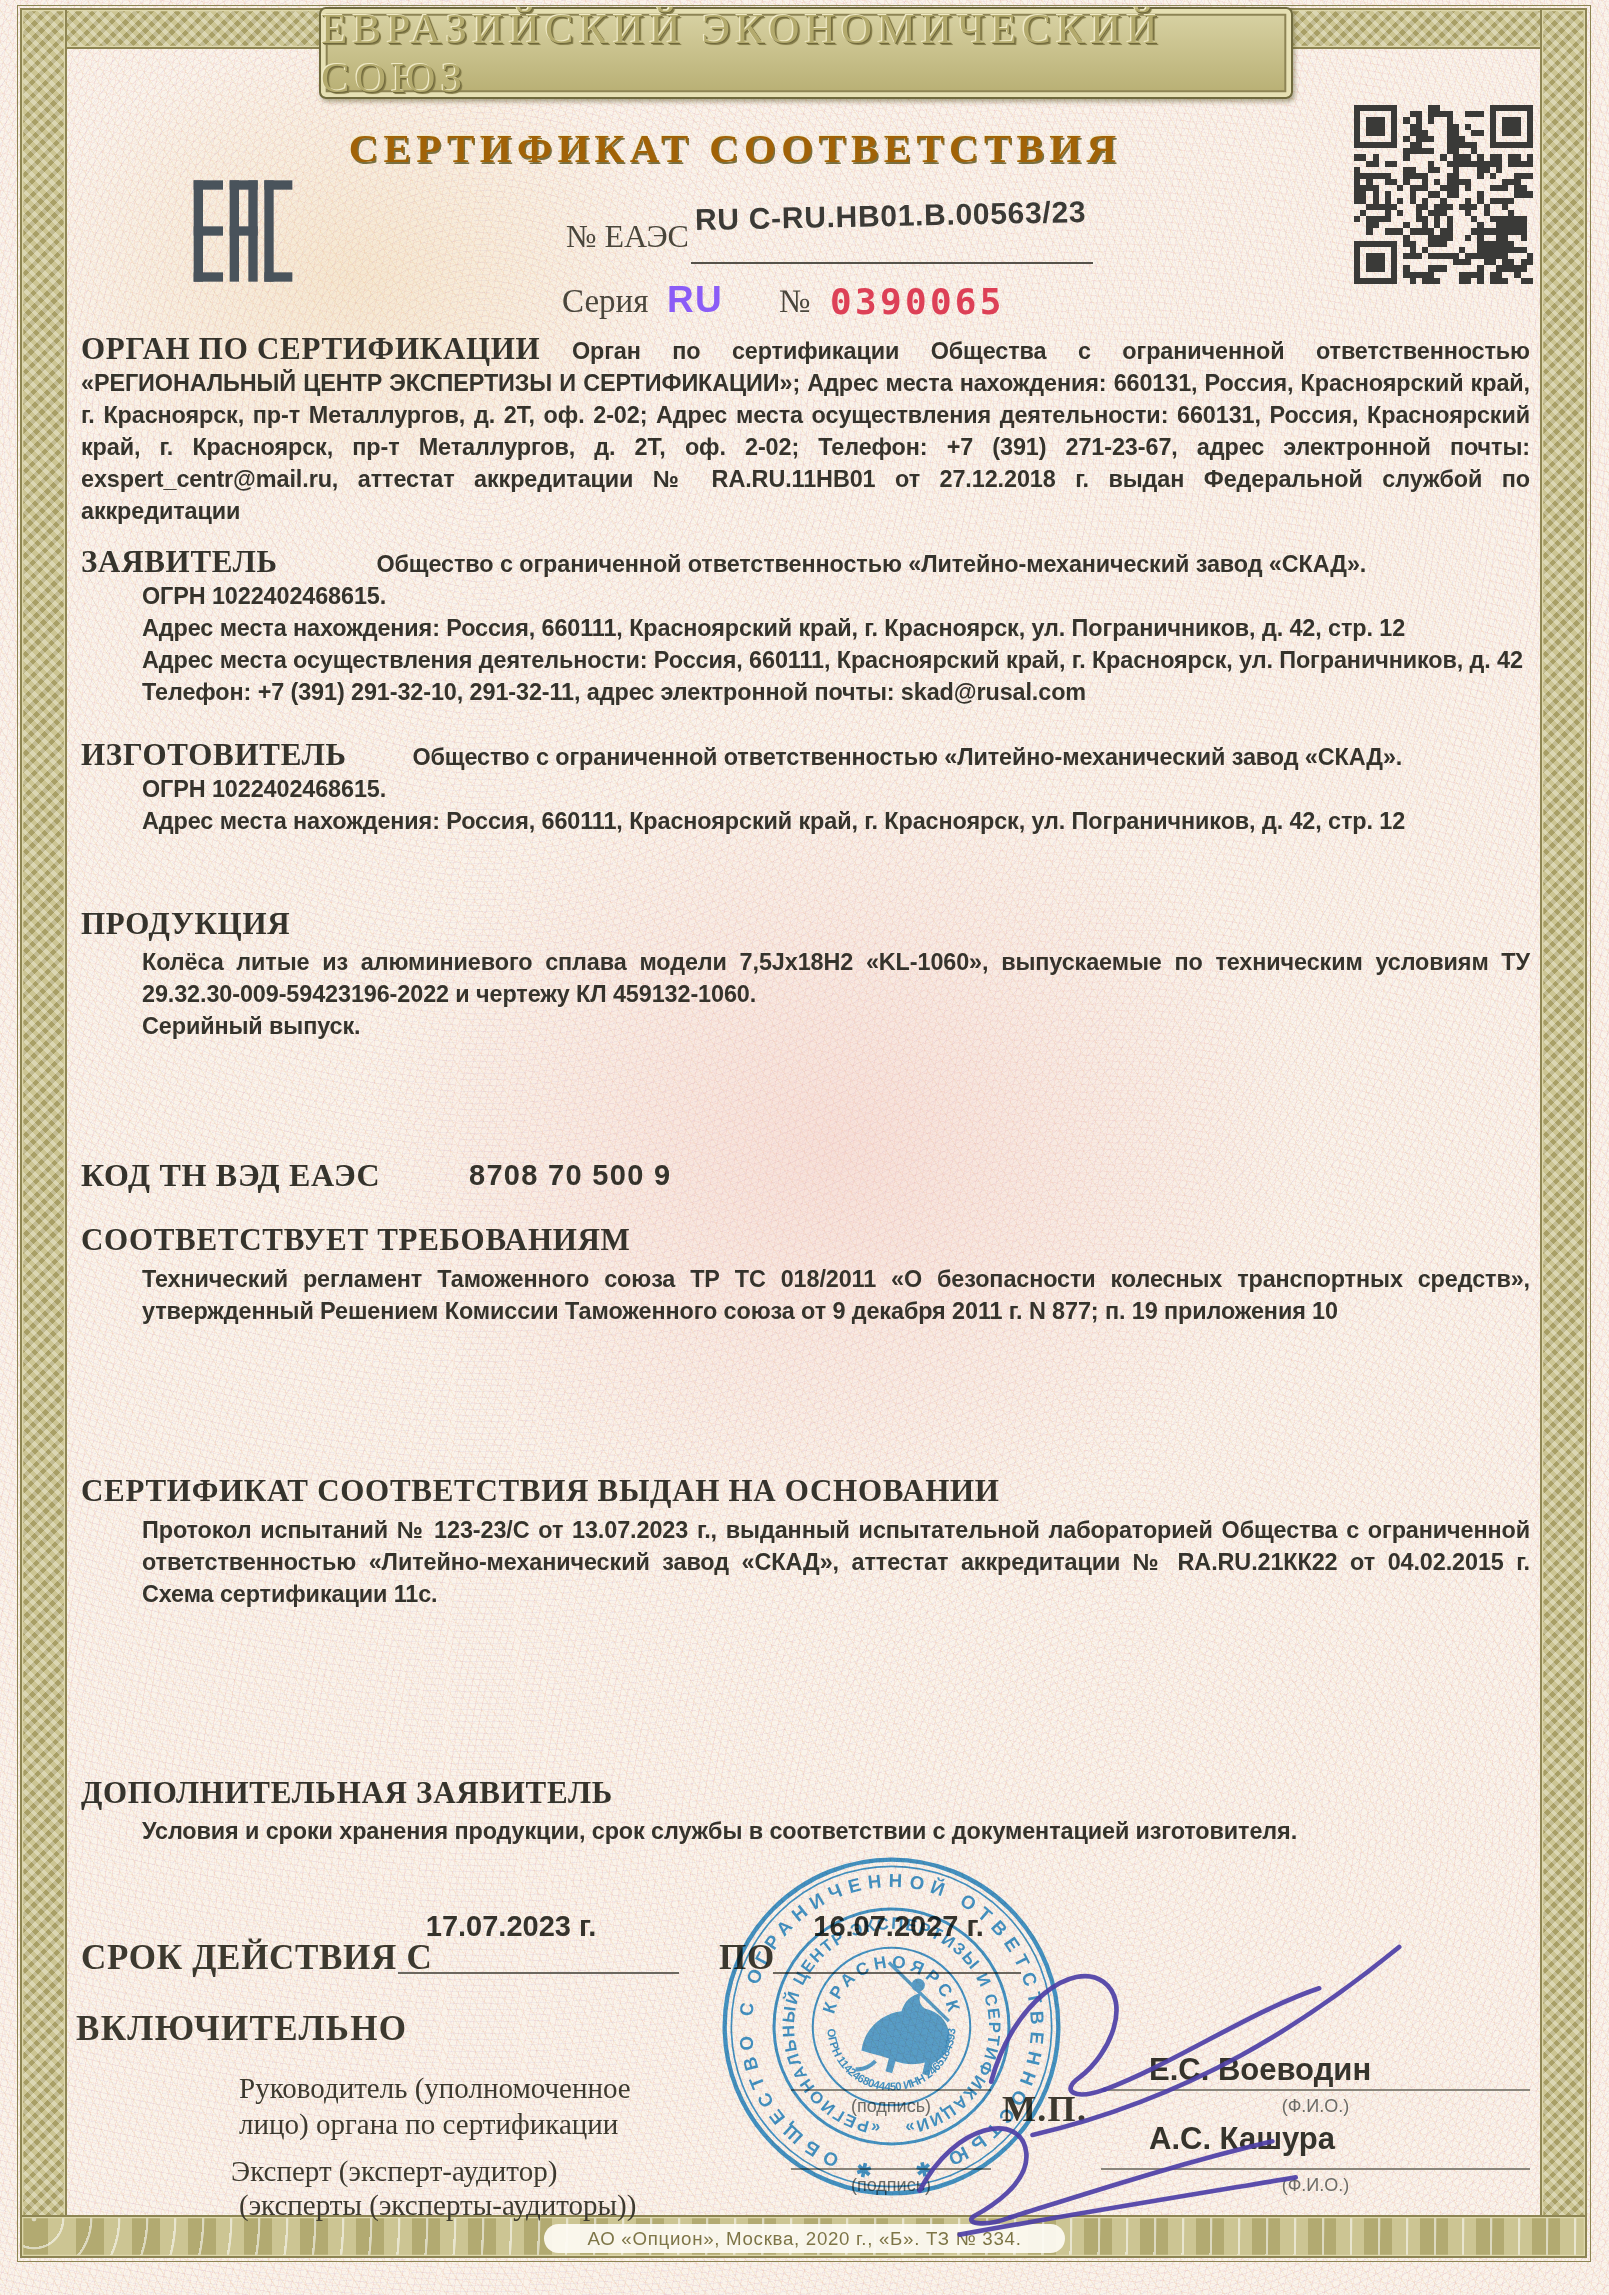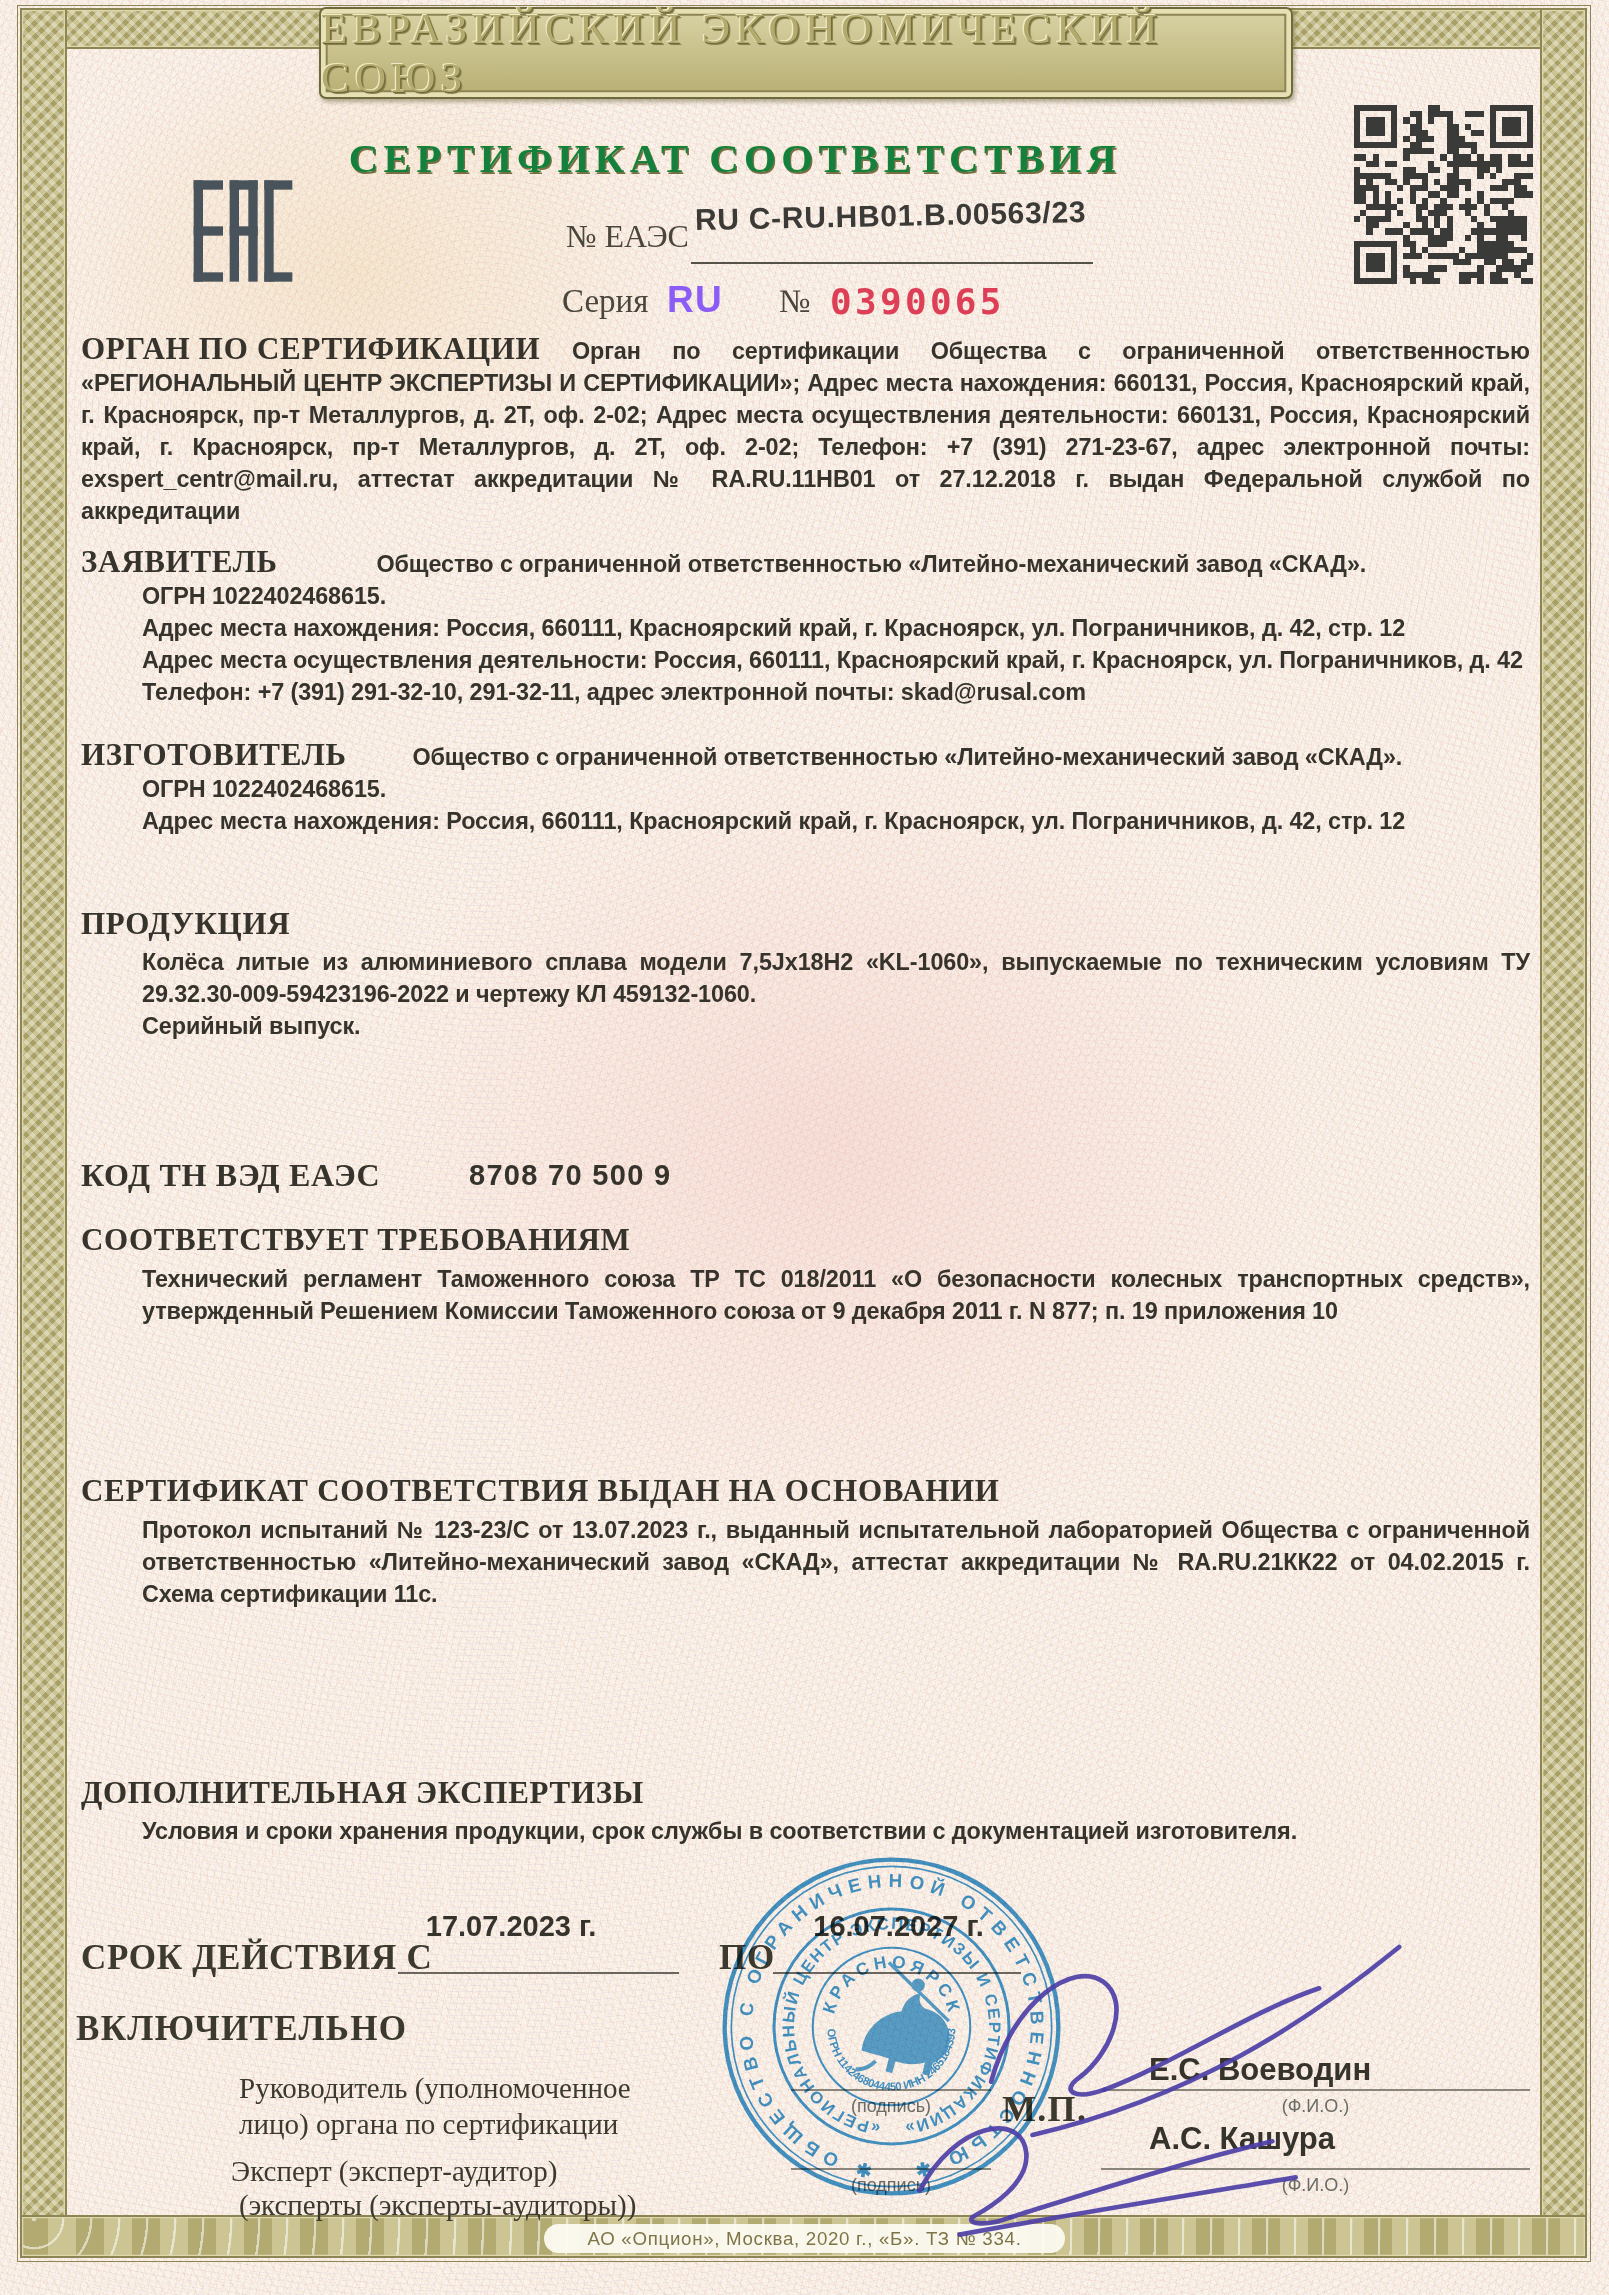--- a/index.html
+++ b/index.html
@@ -32,23 +32,23 @@
   .imprint-pill{position:absolute;left:544px;top:2224px;width:521px;height:29px;border-radius:14.7px;
     background:rgba(253,251,243,.93);display:flex;align-items:center;justify-content:center;
     font-size:18.7px;color:#7d7547;letter-spacing:0.7px;}
   
   .banner{position:absolute;left:319px;top:6.7px;width:970px;height:88px;border-radius:6.7px;
     background:linear-gradient(#d9d3a5,#b7ae72);border:2px solid #6f6a3e;
     box-shadow:inset 0 0 0 4.7px #e6e0b4, inset 0 0 0 6.7px #8d8455, 2px 2.7px 4.7px rgba(90,85,40,.45);
     display:flex;align-items:center;justify-content:center;}
   .banner-text{font-family:"Liberation Serif",serif;font-weight:400;font-size:43px;letter-spacing:5.3px;
     color:#b3aa6d;text-shadow:-1.3px -1.3px 0 #efe9c6, 0.7px 0.7px 0 #6e673c, 2px 2px 0.7px #847c49;}
-  .doc-title{position:absolute;left:0;top:134px;width:1470px;text-align:center;
+  .doc-title{position:absolute;left:0;top:124px;width:1470px;text-align:center;
     font-family:"Liberation Serif",serif;font-weight:700;font-size:41px;letter-spacing:5.3px;
-    color:#15803d;text-shadow:-0.7px -0.7px 0.7px #efe9c8, 1.3px 2px 0 #776f42;}
+    color:#a16207;text-shadow:-0.7px -0.7px 0.7px #efe9c8, 1.3px 2px 0 #776f42;}
   
   .serif-label{font-family:"Liberation Serif",serif;color:#4a463c;}
   .num-label{position:absolute;left:566px;top:218px;font-size:32px;}
   .num-value{position:absolute;left:695px;top:199px;font-size:30px;font-weight:700;color:#3b3a36;
     letter-spacing:0.7px;transform:rotate(-1.2deg);}
   .num-line{position:absolute;left:691px;top:262px;width:402px;height:2px;background:#55524a;}
   .series-label{position:absolute;left:562px;top:283px;font-size:33px;}
   .series-value{position:absolute;left:667px;top:279px;font-family:Liberation Sans, sans-serif;
     font-weight:700;font-size:37px;color:#8b5cf6;letter-spacing:1.3px;}
   .no-sign{position:absolute;left:779px;top:283px;font-size:33px;}
@@ -506,21 +506,21 @@
     <div class="h">СООТВЕТСТВУЕТ ТРЕБОВАНИЯМ</div>
     <div class="body ind just" style="margin-top:5.3px;">Технический регламент Таможенного союза ТР ТС 018/2011 «О безопасности колесных транспортных средств», утвержденный Решением Комиссии Таможенного союза от 9 декабря 2011 г. N 877; п. 19 приложения 10</div>
   </div>
 
   <div class="sec" style="top:1473px;">
     <div class="h">СЕРТИФИКАТ СООТВЕТСТВИЯ  ВЫДАН НА ОСНОВАНИИ</div>
     <div class="body ind just" style="margin-top:5.3px;">Протокол испытаний № 123-23/С от 13.07.2023 г., выданный испытательной лабораторией Общества с ограниченной ответственностью «Литейно-механический завод «СКАД», аттестат аккредитации № RA.RU.21КК22 от 04.02.2015 г. Схема сертификации 11с.</div>
   </div>
 
   <div class="sec" style="top:1775px;">
-    <div class="h">ДОПОЛНИТЕЛЬНАЯ ЭКСПЕРТИЗЫ</div>
+    <div class="h">ДОПОЛНИТЕЛЬНАЯ ЗАЯВИТЕЛЬ</div>
     <div class="body ind just" style="margin-top:4px;">Условия и сроки хранения продукции, срок службы в соответствии с документацией изготовителя.</div>
   </div>
 
   <div class="pos vlabel" style="left:81px;top:1938px;">СРОК ДЕЙСТВИЯ С</div>
   <div class="pos vdate" style="left:401px;top:1910px;width:220px;">17.07.2023 г.</div>
   <div class="pos uline" style="left:398px;top:1972px;width:281px;"></div>
   <div class="pos vlabel" style="left:719px;top:1938px;">ПО</div>
   <div class="pos vdate" style="left:785px;top:1910px;width:227px;">16.07.2027 г.</div>
   <div class="pos uline" style="left:773px;top:1972px;width:248px;"></div>
   <div class="pos vlabel" style="left:76px;top:2009px;letter-spacing:1.3px;">ВКЛЮЧИТЕЛЬНО</div>

